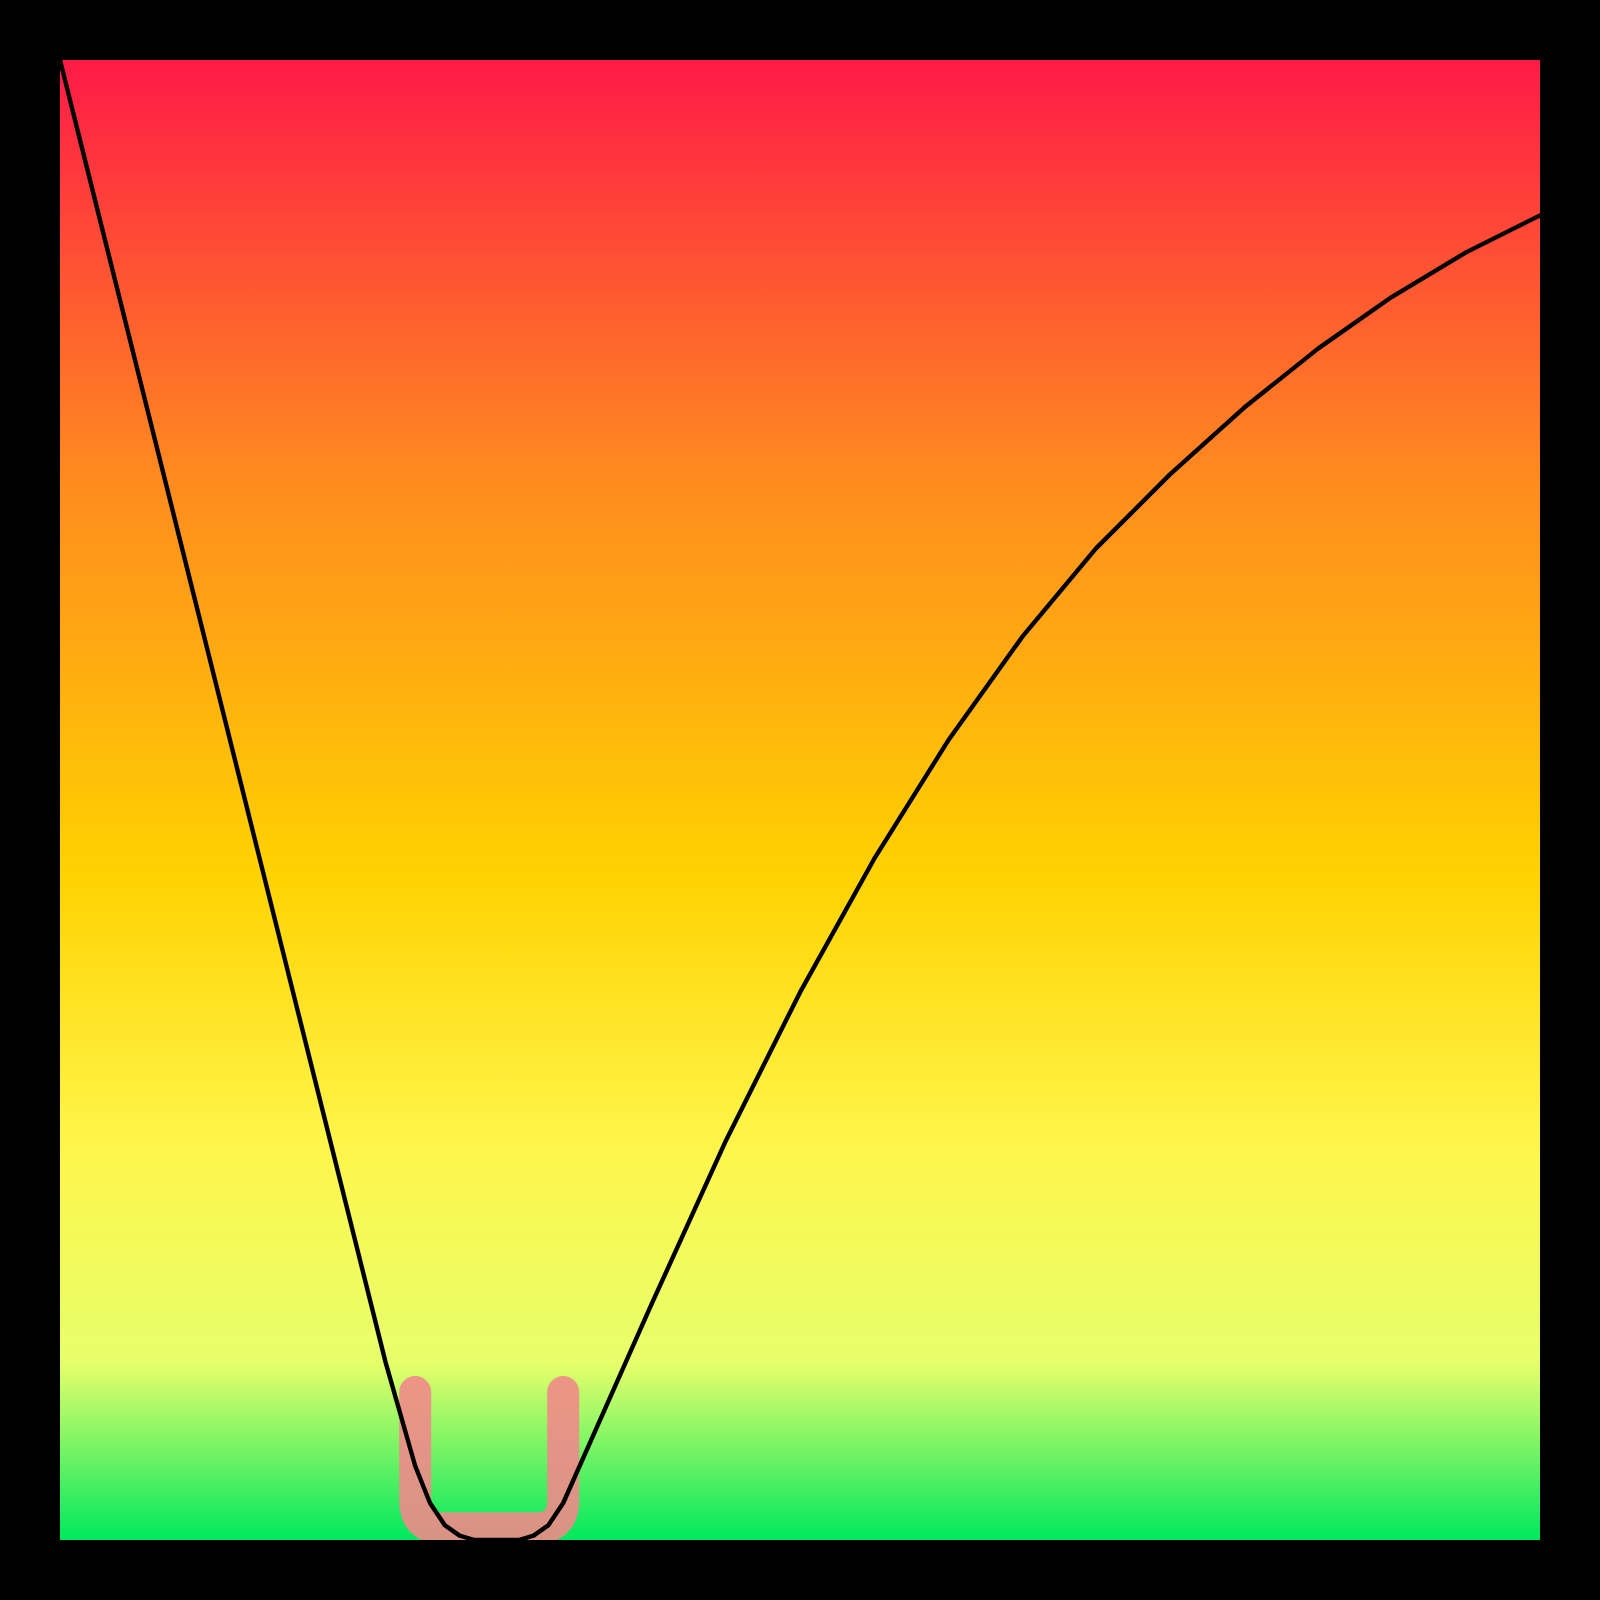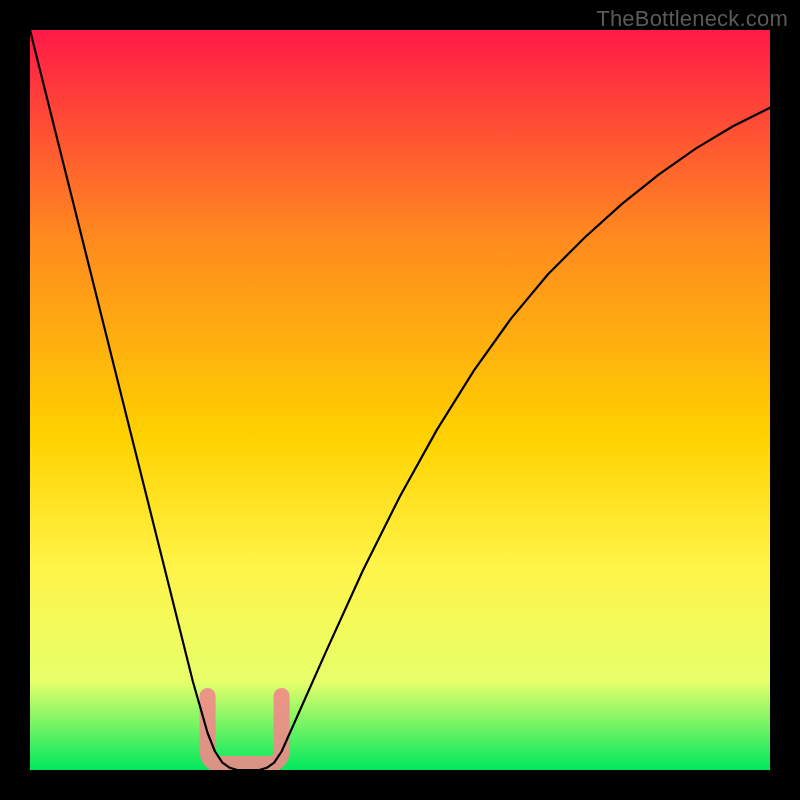--- a/index.html
+++ b/index.html
@@ -50,14 +50,13 @@
 
     <path id="optimal-marker" d="M207.6 696.0 L207.6 750.1 Q207.6 764.1 221.6 764.1 L267.6 764.1 Q281.6 764.1 281.6 750.1 L281.6 696.0" fill="none" stroke="#ef8a8a" stroke-width="16" stroke-linecap="round" stroke-linejoin="round" opacity="0.9"></path>
 
     <path id="curve" d="M30.0 30.0 L44.8 89.2 L59.6 148.4 L74.4 207.6 L89.2 266.8 L104.0 326.0 L118.8 385.2 L133.6 444.4 L148.4 503.6 L163.2 562.8 L178.0 622.0 L192.8 681.2 L207.6 733.0 L215.0 751.5 L222.4 762.6 L229.8 767.8 L237.2 770.0 L244.6 770.0 L252.0 770.0 L259.4 770.0 L266.8 767.8 L274.2 762.6 L281.6 751.5 L296.4 718.2 L326.0 651.6 L363.0 570.2 L400.0 496.2 L437.0 429.6 L474.0 370.4 L511.0 318.6 L548.0 274.2 L585.0 237.2 L622.0 203.9 L659.0 174.3 L696.0 148.4 L733.0 126.2 L770.0 107.7" fill="none" stroke="#000" stroke-width="2.2" stroke-linecap="round" stroke-linejoin="round"></path>
   <rect x="0" y="0" width="800" height="30" fill="#000000"></rect>
       <rect x="0" y="770" width="800" height="30" fill="#000000"></rect>
       <rect x="0" y="0" width="30" height="800" fill="#000000"></rect>
       <rect x="770" y="0" width="30" height="800" fill="#000000"></rect>
     </svg>
 
-  <div class="watermark">TheBottleneck.com</div>
 </div>
 
 </body></html>

